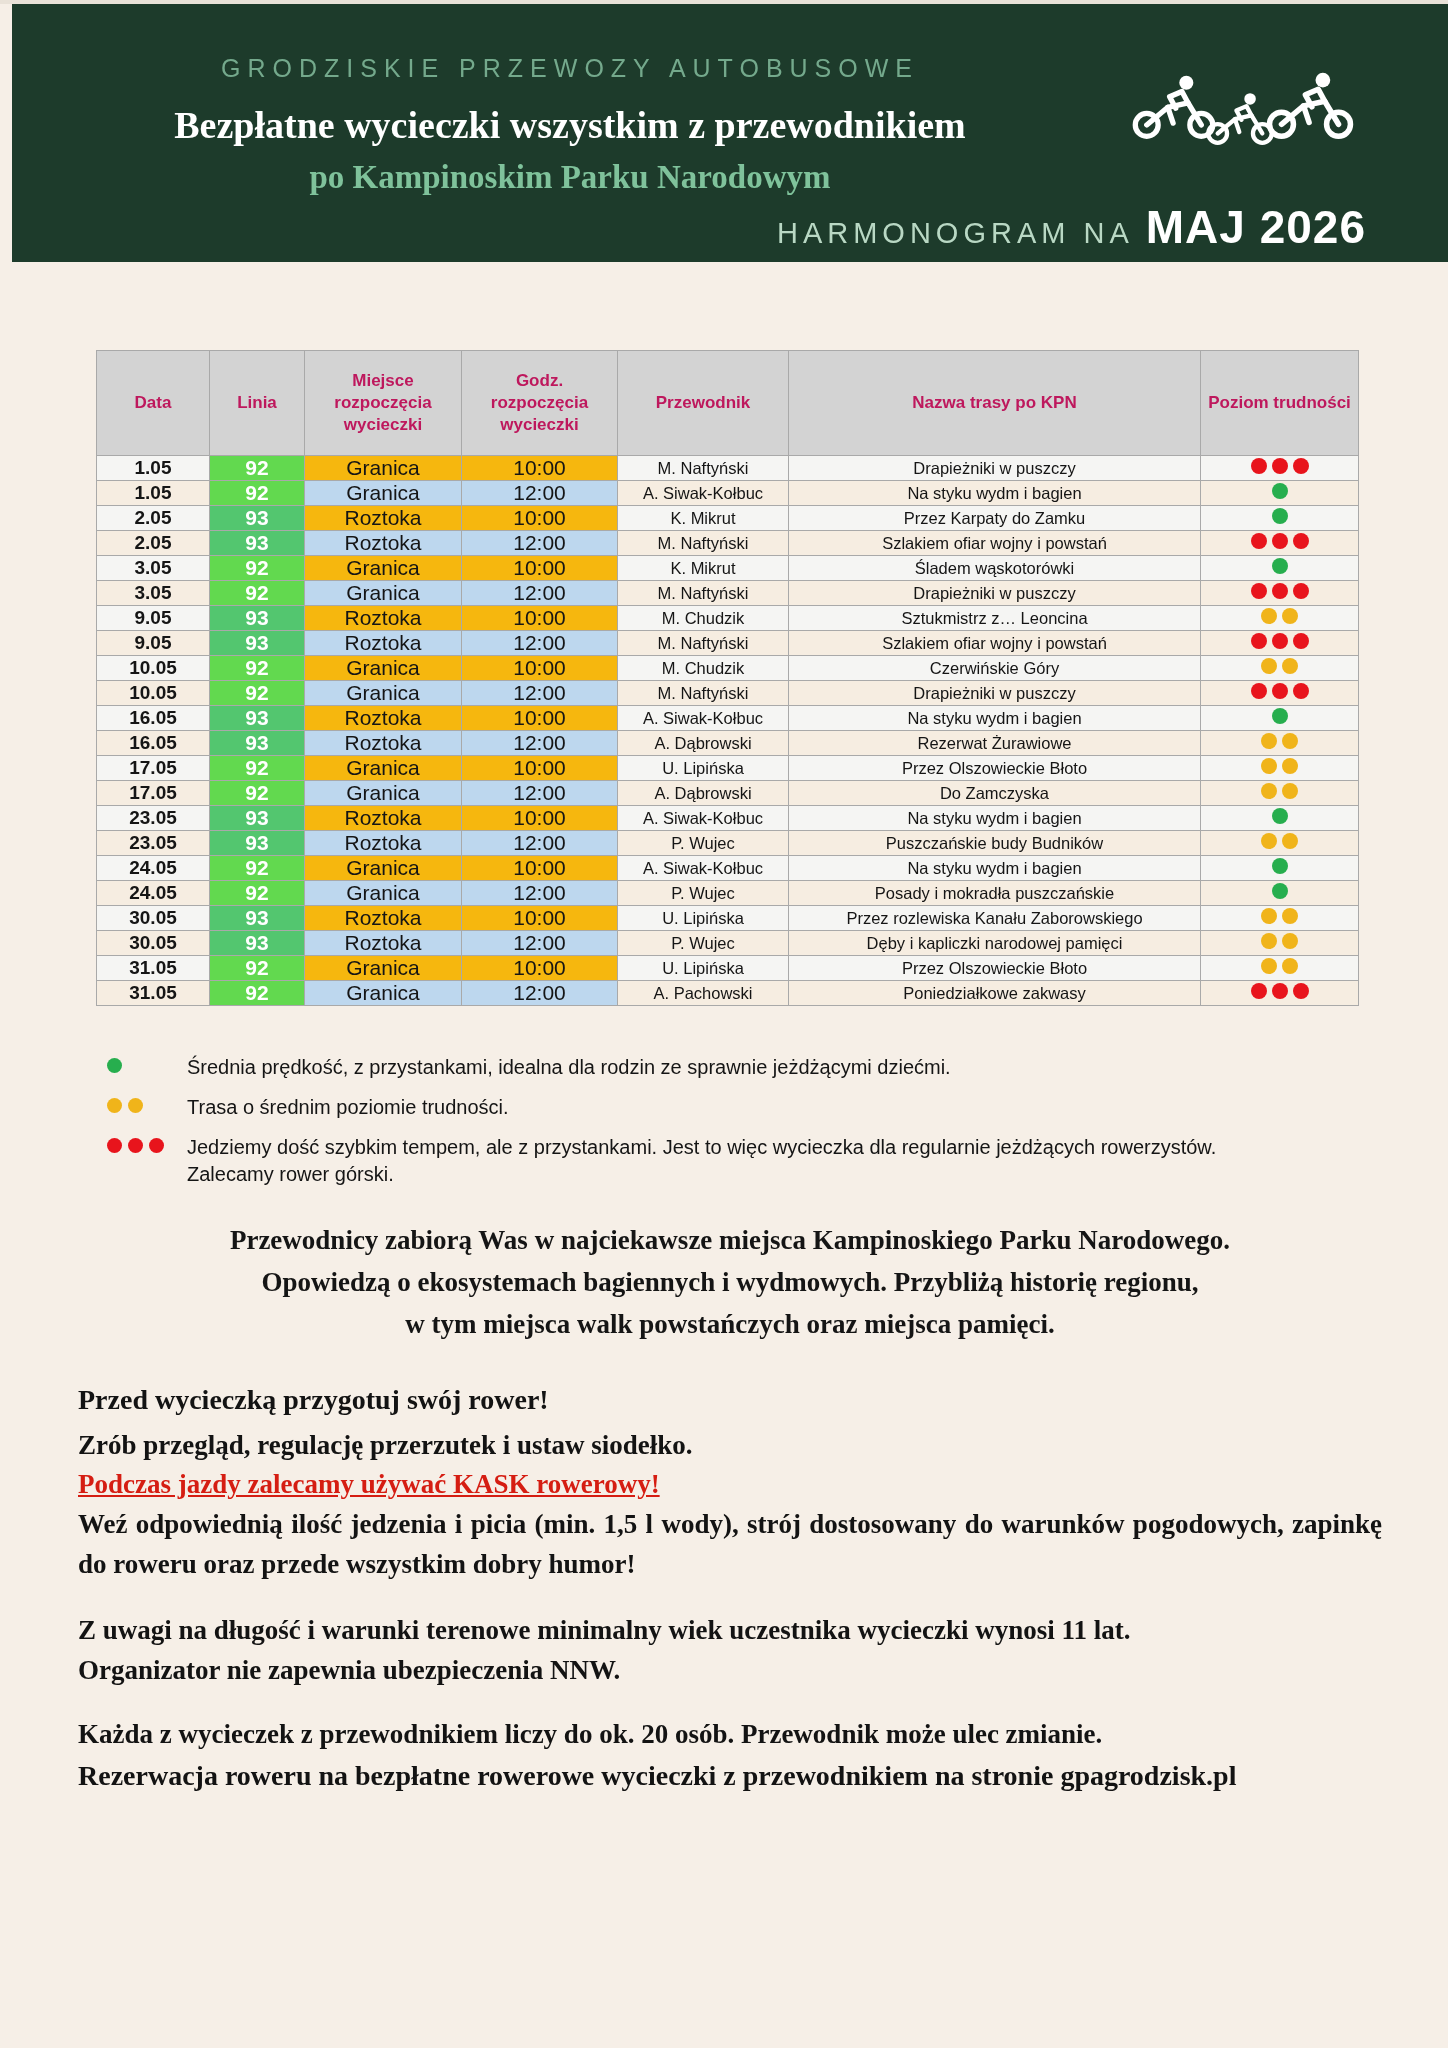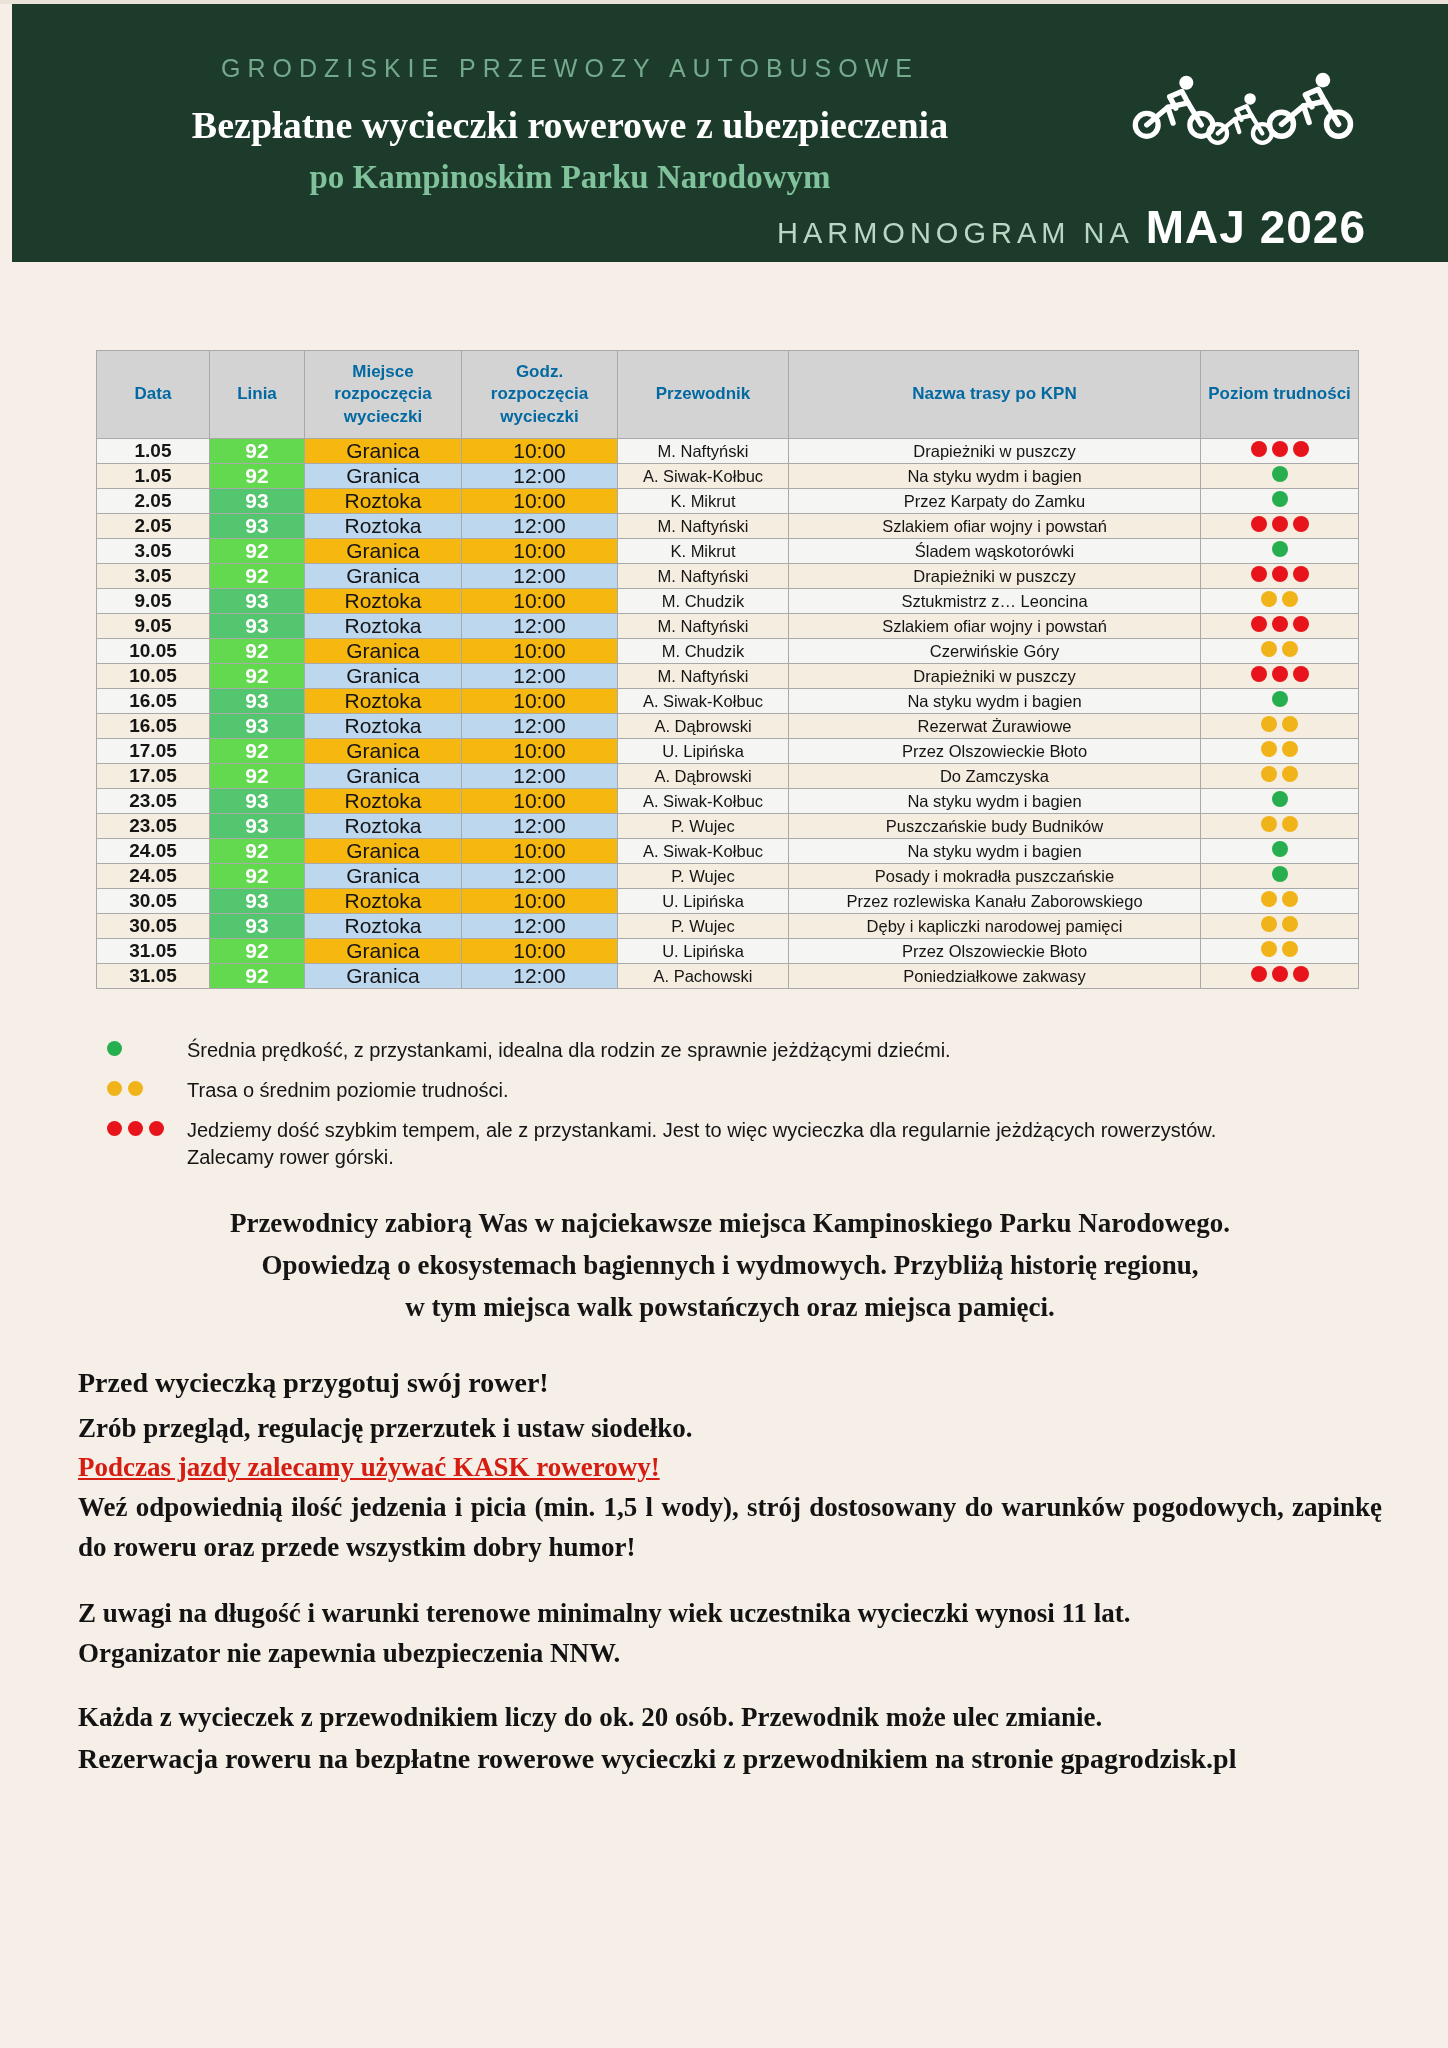--- a/index.html
+++ b/index.html
@@ -34,22 +34,22 @@
   .cy-b { width:72px; margin-right:-12px; position:relative; top:6px; }
   .cy-c { width:92px; }
 
   
   table.sched {
     margin:88px 0 0 84px; width:1262px; border-collapse:collapse;
     table-layout:fixed; font-family:"Liberation Sans",sans-serif;
   }
   table.sched th, table.sched td { border:1px solid #a9a9a9; text-align:center; overflow:hidden; white-space:nowrap; }
   table.sched thead th {
-    background:var(--header-cell-bg,#d3d3d3); height:88px; font-size:17px; font-weight:700;
-    line-height:1.3; white-space:normal; color:#0369a1; padding:0 6px;
+    background:var(--header-cell-bg,#d3d3d3); height:105px; font-size:17px; font-weight:700;
+    line-height:1.3; white-space:normal; color:#be185d; padding:0 6px;
   }
   table.sched tbody tr { height:24px; }
   tr.odd  td { background:var(--row-light,#f5f5f3); }
   tr.even td { background:var(--row-beige,#f6ede1); }
   td.c-date  { font-size:19px; font-weight:700; }
   td.c-line  { font-size:21px; font-weight:700; color:#ffffff; }
   td.c-line.line-92 { background:var(--line92,#62d94f) !important; }
   td.c-line.line-93 { background:var(--line93,#53c66f) !important; }
   td.c-place, td.c-time { font-size:21px; font-weight:400; }
   td.morning { background:var(--time-morning,#f6b70e) !important; }
@@ -83,21 +83,21 @@
   .footer .bold { font-size:28px; }
 </style>
 </head>
 <body>
 
 <div class="page">
 
   <header class="banner">
     <div class="banner-text">
       <div class="brand">GRODZISKIE PRZEWOZY AUTOBUSOWE</div>
-      <h1 class="title">Bezpłatne wycieczki rowerowe z ubezpieczenia</h1>
+      <h1 class="title">Bezpłatne wycieczki wszystkim z przewodnikiem</h1>
       <h2 class="subtitle">po Kampinoskim Parku Narodowym</h2>
     </div>
 
     <div class="cyclists">
       <svg class="cy-a" viewBox="0 0 100 76" xmlns="http://www.w3.org/2000/svg">
         <g fill="none" stroke="#ffffff" stroke-width="6" stroke-linecap="round" stroke-linejoin="round">
           <circle cx="19" cy="59" r="13"></circle>
             <circle cx="81" cy="59" r="13"></circle>
           <path d="M19 59 L43 39 L66 34 L81 59"></path>
             <path d="M43 39 L49 57"></path>

